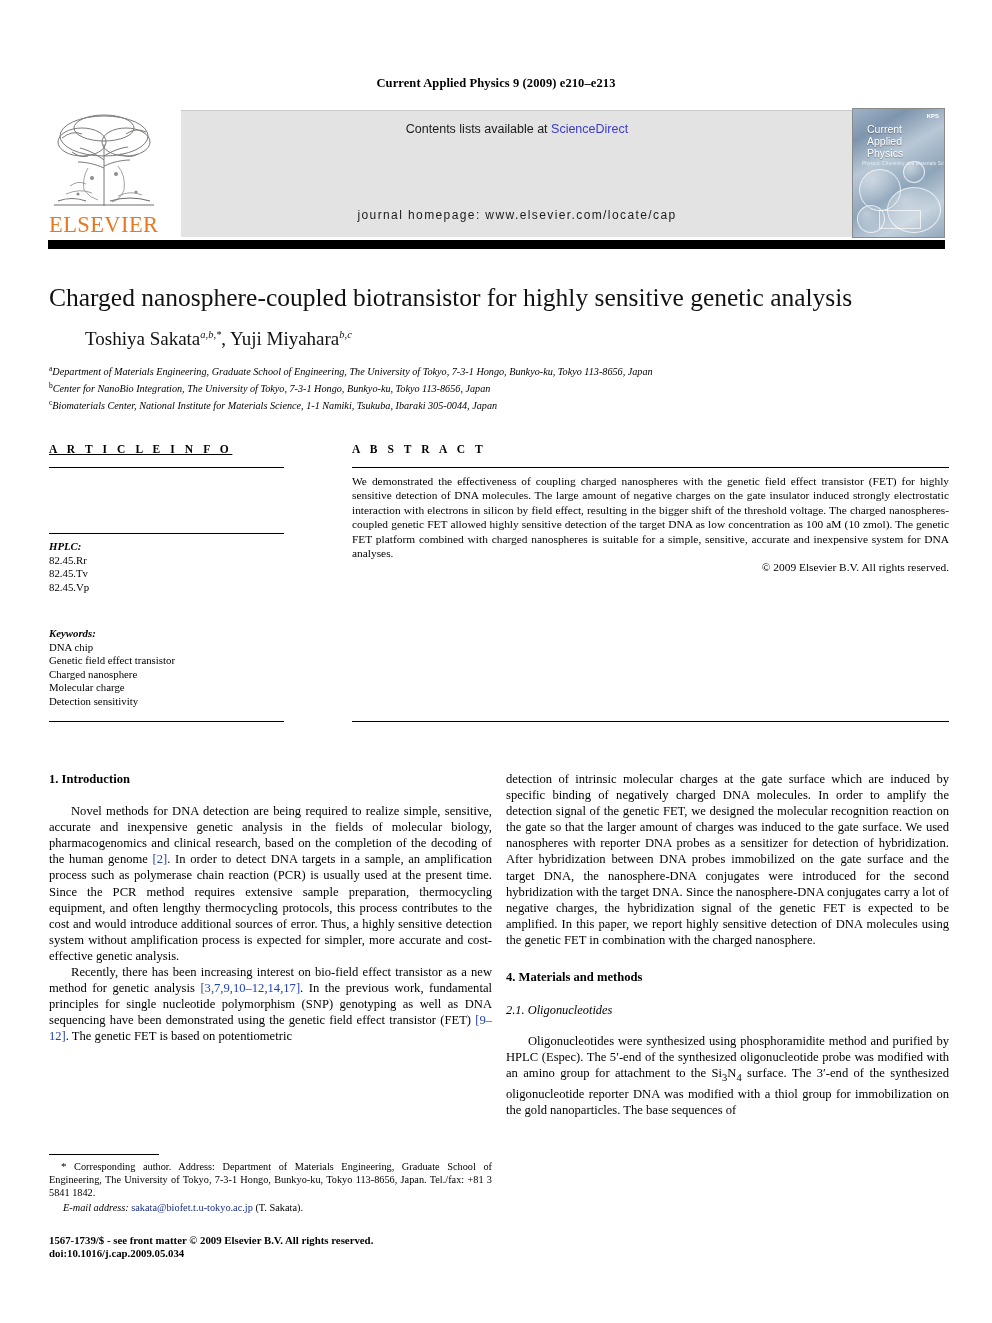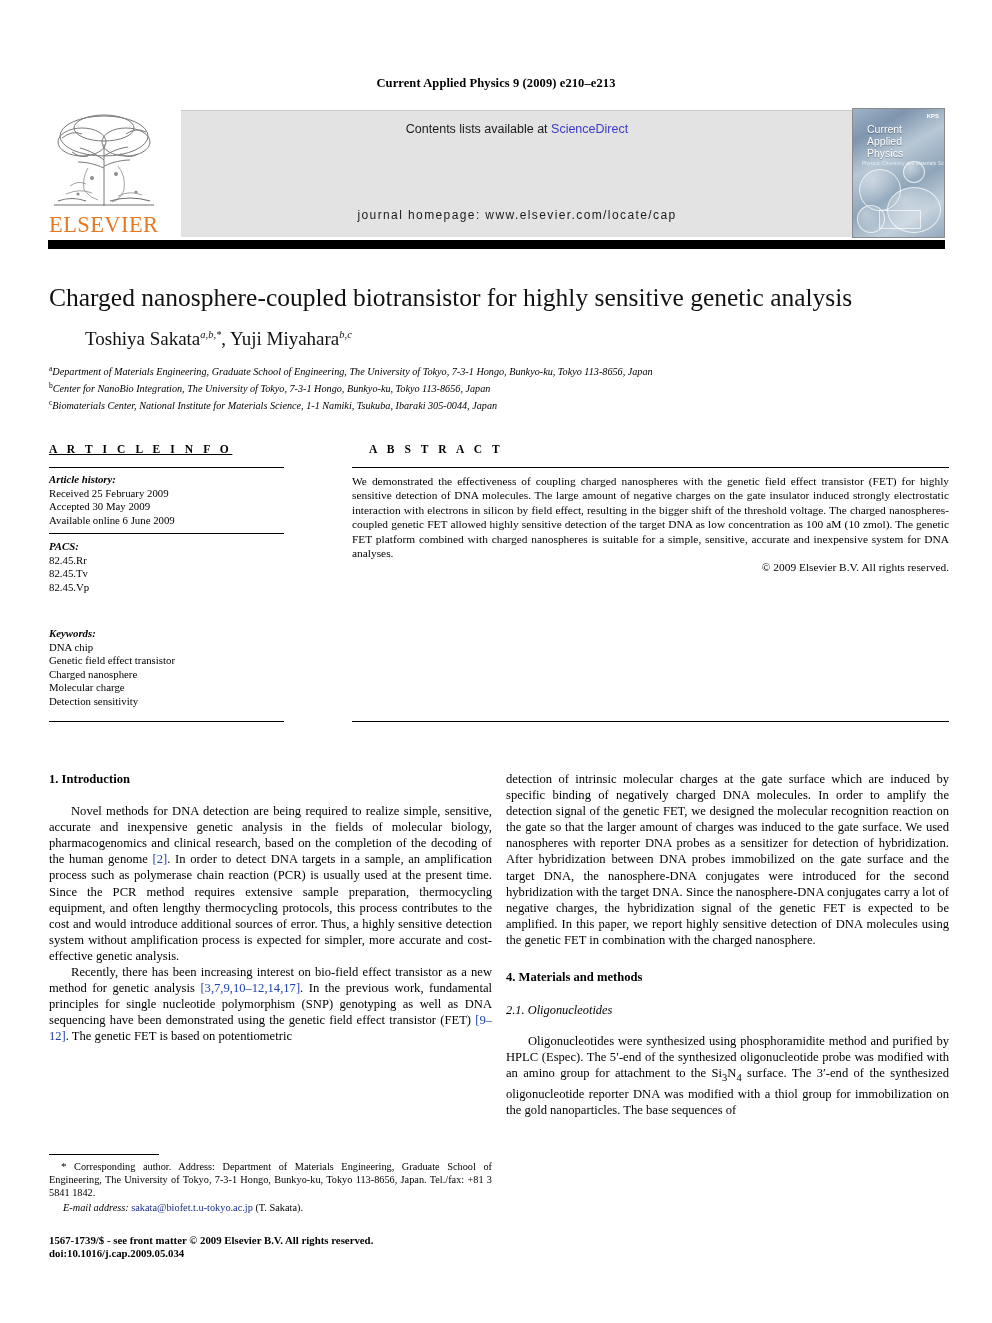--- a/index.html
+++ b/index.html
@@ -216,21 +216,21 @@
 
   
   .sec-head {
     position: absolute;
     font-family: "Liberation Serif", serif;
     font-size: 11.5px;
     font-weight: bold;
     letter-spacing: 3.6px;
   }
   #info-head { top: 443px; left: 49px; text-decoration: underline; }
-  #abs-head  { top: 443px; left: 352px; margin-left: 17px; }
+  #abs-head  { top: 443px; left: 352px; }
 
   .rule {
     position: absolute;
     background: #000000;
     height: 1px;
   }
   #info-rule-top { top: 467px; left: 49px; width: 235px; }
   #info-rule-mid { top: 533px; left: 49px; width: 235px; }
   #info-rule-bot { top: 721px; left: 49px; width: 235px; }
   #abs-rule-top  { top: 467px; left: 352px; width: 597px; }
@@ -415,29 +415,23 @@
 
   <div class="sec-head" id="info-head">A R T I C L E   I N F O</div>
   <div class="sec-head" id="abs-head">A B S T R A C T</div>
 
   <div class="rule" id="info-rule-top"></div>
   <div class="rule" id="info-rule-mid"></div>
   <div class="rule" id="info-rule-bot"></div>
   <div class="rule" id="abs-rule-top"></div>
   <div class="rule" id="abs-rule-bot"></div>
 
-  <div class="info-col" id="article-history">
-    <div class="it-label">Article history:</div>
-    <div>Received 25 February 2009</div>
-    <div>Accepted 30 May 2009</div>
-    <div>Available online 6 June 2009</div>
-  </div>
 
   <div class="info-col" id="pacs-block">
-    <div class="it-label">PACS:</div>
+    <div class="it-label">HPLC:</div>
     <div>82.45.Rr</div>
     <div>82.45.Tv</div>
     <div>82.45.Vp</div>
   </div>
 
   <div class="info-col" id="keywords-block">
     <div class="it-label">Keywords:</div>
     <div>DNA chip</div>
     <div>Genetic field effect transistor</div>
     <div>Charged nanosphere</div>

